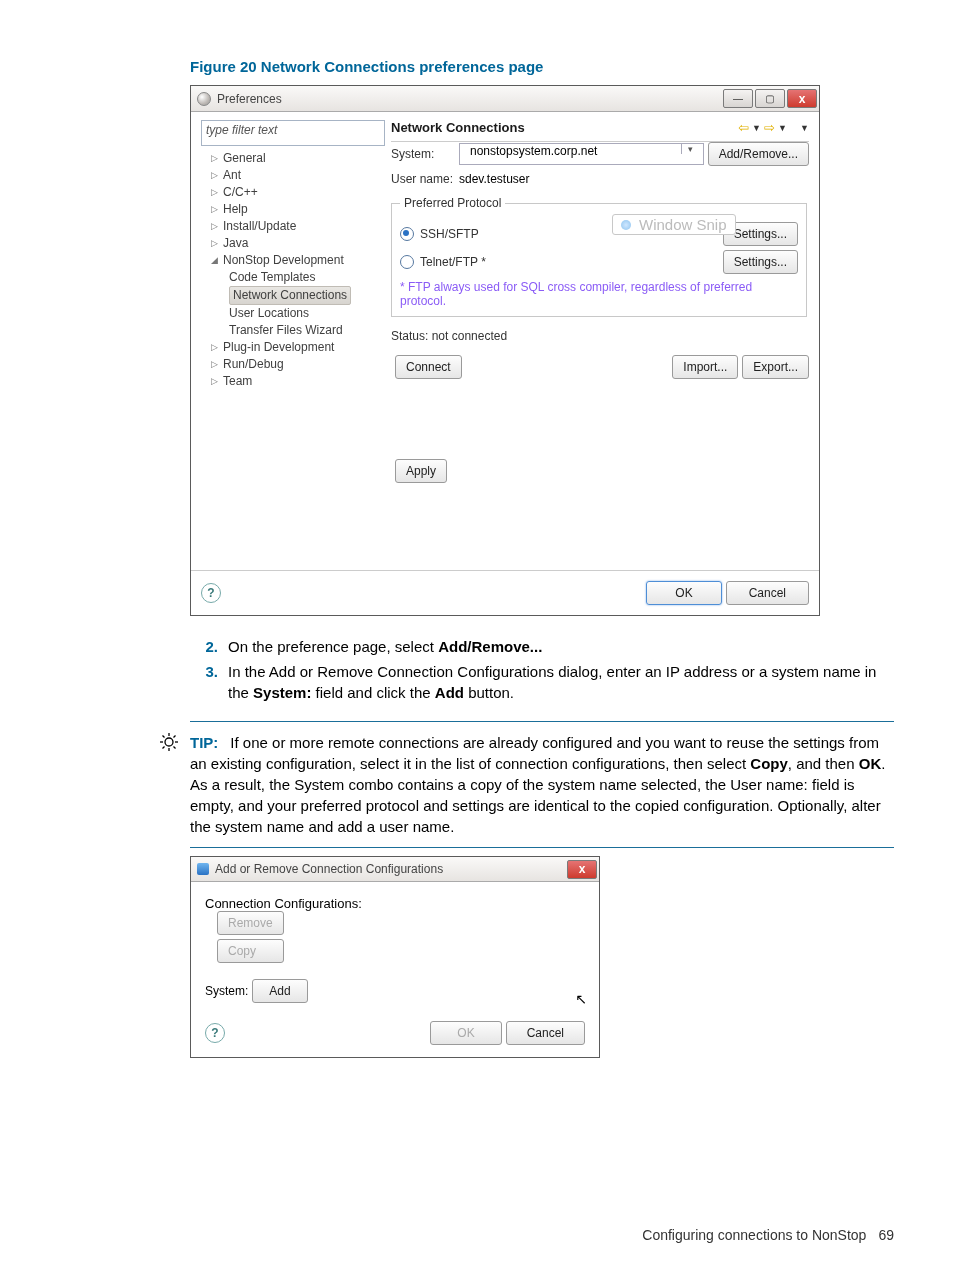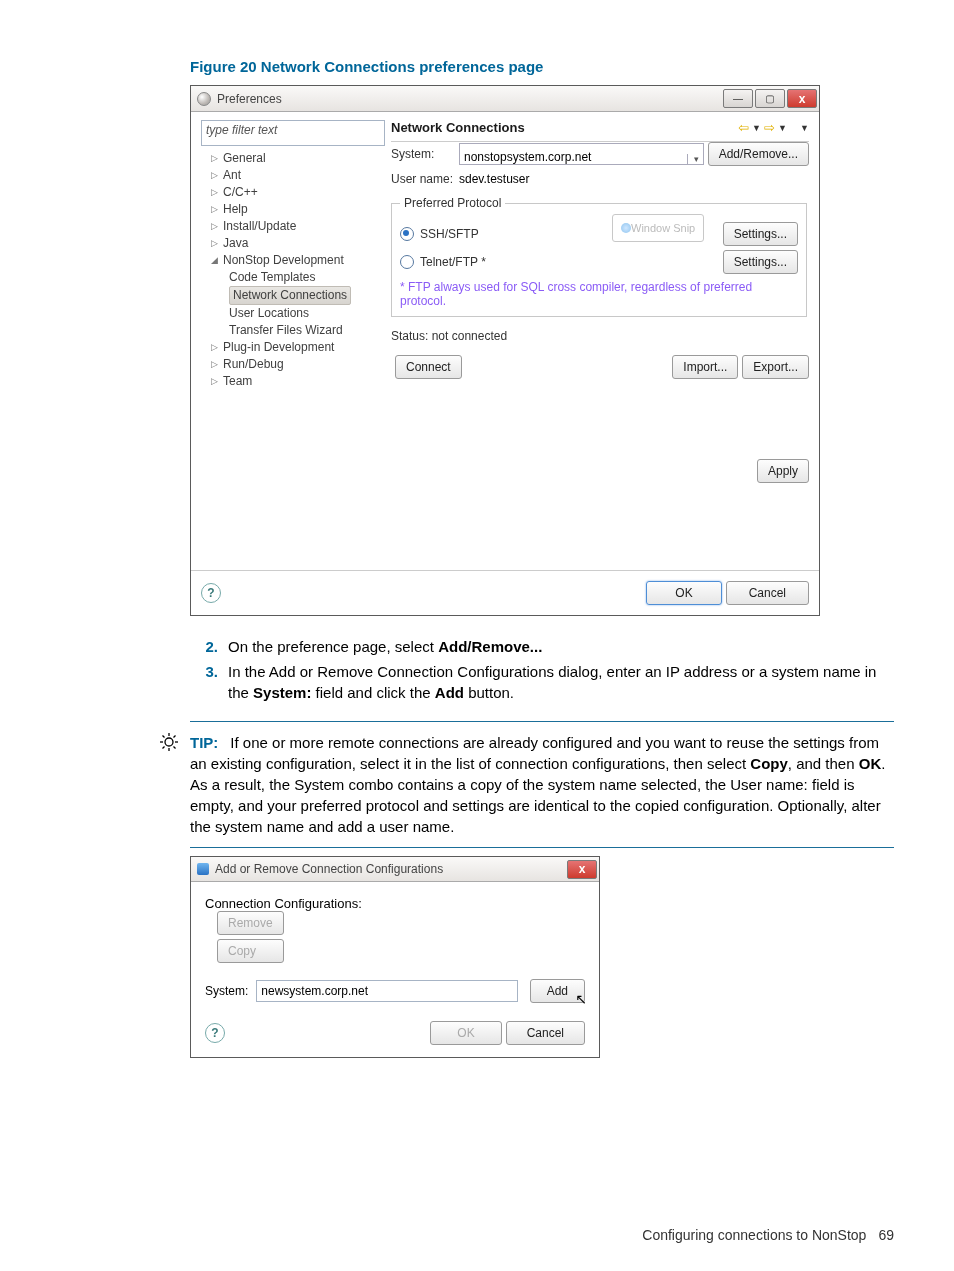--- a/index.html
+++ b/index.html
@@ -27,36 +27,36 @@
 
 .right-col{flex:1;padding-left:6px;position:relative}
 .rc-head{display:flex;align-items:center;border-bottom:1px solid #ccc;padding-bottom:6px}
 .rc-head h3{margin:0;font-size:13px;font-weight:bold;color:#1a1a1a}
 .rc-head .navicons{margin-left:auto;color:#e0b000;font-size:13px;display:flex;gap:3px;align-items:center}
 .rc-head .navicons .tri{color:#333;font-size:9px}
 .desc{font-size:12px;color:#333;margin:14px 0 14px 0;line-height:16px}
 
 .field-row{display:flex;align-items:center;margin-bottom:6px;font-size:12px}
 .field-row .lbl{width:68px;color:#333}
-.combo{flex:1;border:1px solid #aab;background:#fff;height:20px;display:flex;align-items:flex-end;padding:0 4px;font-size:12px}
+.combo{flex:1;border:1px solid #aab;background:#fff;height:20px;display:flex;align-items:flex-start;padding:0 10px;font-size:12px}
 .combo .arrow{margin-left:auto;color:#555;font-size:9px;border-left:1px solid #aab;padding-left:6px}
 .btn{border:1px solid #9a9a9a;background:linear-gradient(#fdfdfd,#e6e6e6);border-radius:3px;height:22px;padding:0 10px;font-size:12px;color:#222;display:inline-flex;align-items:center;margin-left:4px}
 
 fieldset.pp{border:1px solid #c8c8c8;margin:10px 2px 6px 0;padding:8px}
 fieldset.pp legend{font-size:12px;color:#333;padding:0 4px}
 .radio-row{display:flex;align-items:center;font-size:12px;color:#333;margin:4px 0}
 .radio{width:12px;height:12px;border:1px solid #5678a0;border-radius:50%;margin-right:6px;position:relative;background:#fff}
 .radio.checked::after{content:"";position:absolute;width:6px;height:6px;background:#2a72c4;border-radius:50%;left:2px;top:2px}
-.snip{position:absolute;left:220px;top:4px;border:1px solid #c8c8c8;border-radius:3px;padding:7px 8px;background:#fff;color:#bbb;font-size:11px;display:flex;align-items:center;gap:0}
+.snip{position:absolute;left:220px;top:4px;border:1px solid #c8c8c8;border-radius:3px;padding:1px 8px;background:#fff;color:#bbb;font-size:15px;display:flex;align-items:center;gap:8px}
 .snip .blob{width:10px;height:10px;border-radius:50%;background:radial-gradient(circle,#cfe7ff,#8ec4ef)}
 .ftpnote{font-size:12px;color:#8b5cf6;margin-top:6px}
 .status{font-size:12px;color:#333;margin:12px 0}
 .row-btns{display:flex;align-items:flex-end}
 .row-btns .spacer{flex:1}
-.apply-row{display:flex;justify-content:flex-end;margin-top:80px}
+.apply-row{display:flex;margin-top:80px}
 
 .dlg-foot{border-top:1px solid #ccc;display:flex;align-items:center;padding:10px}
 .help{width:18px;height:18px;border:1px solid #7aa;border-radius:50%;color:#3a7a7a;display:flex;align-items:center;justify-content:center;font-size:12px;font-weight:bold;background:#fff}
 .dlg-foot .spacer{flex:1}
 .btn.primary{border:1px solid #4e8ed6;box-shadow:0 0 2px rgba(60,130,220,.7);padding:0 28px}
 
 
 ol.steps{list-style:none;padding:0;margin:8px 0 0 0}
 ol.steps li{display:flex;font-size:15px;line-height:21px;margin-bottom:4px}
 ol.steps li .num{color:#006699;font-weight:bold;width:28px;flex-shrink:0;text-align:right;margin-right:10px}
@@ -275,23 +275,20 @@
       <div class="lbl2">Connection Configurations:</div>
       <div class="cfg-row">
         <div class="cfg-right">
           <div class="btn dis">Remove</div>
           <div class="btn dis">Copy</div>
         </div>
       </div>
 
       <div class="sys-row" style="position:relative">
         <span>System:</span>
-        <div class="sinput">
-            <span>newsystem.corp.net</span>
-          </div>
         <div class="btn" style="padding:0 16px">Add</div>
         <span class="cursor" style="right:-2px;top:12px">↖</span>
       </div>
 
       <div class="w2foot">
         <div class="help">?</div>
         <div style="flex:1"></div>
         <div class="btn dis" style="padding:0 26px">OK</div>
         <div class="btn" style="padding:0 20px">Cancel</div>
       </div>

